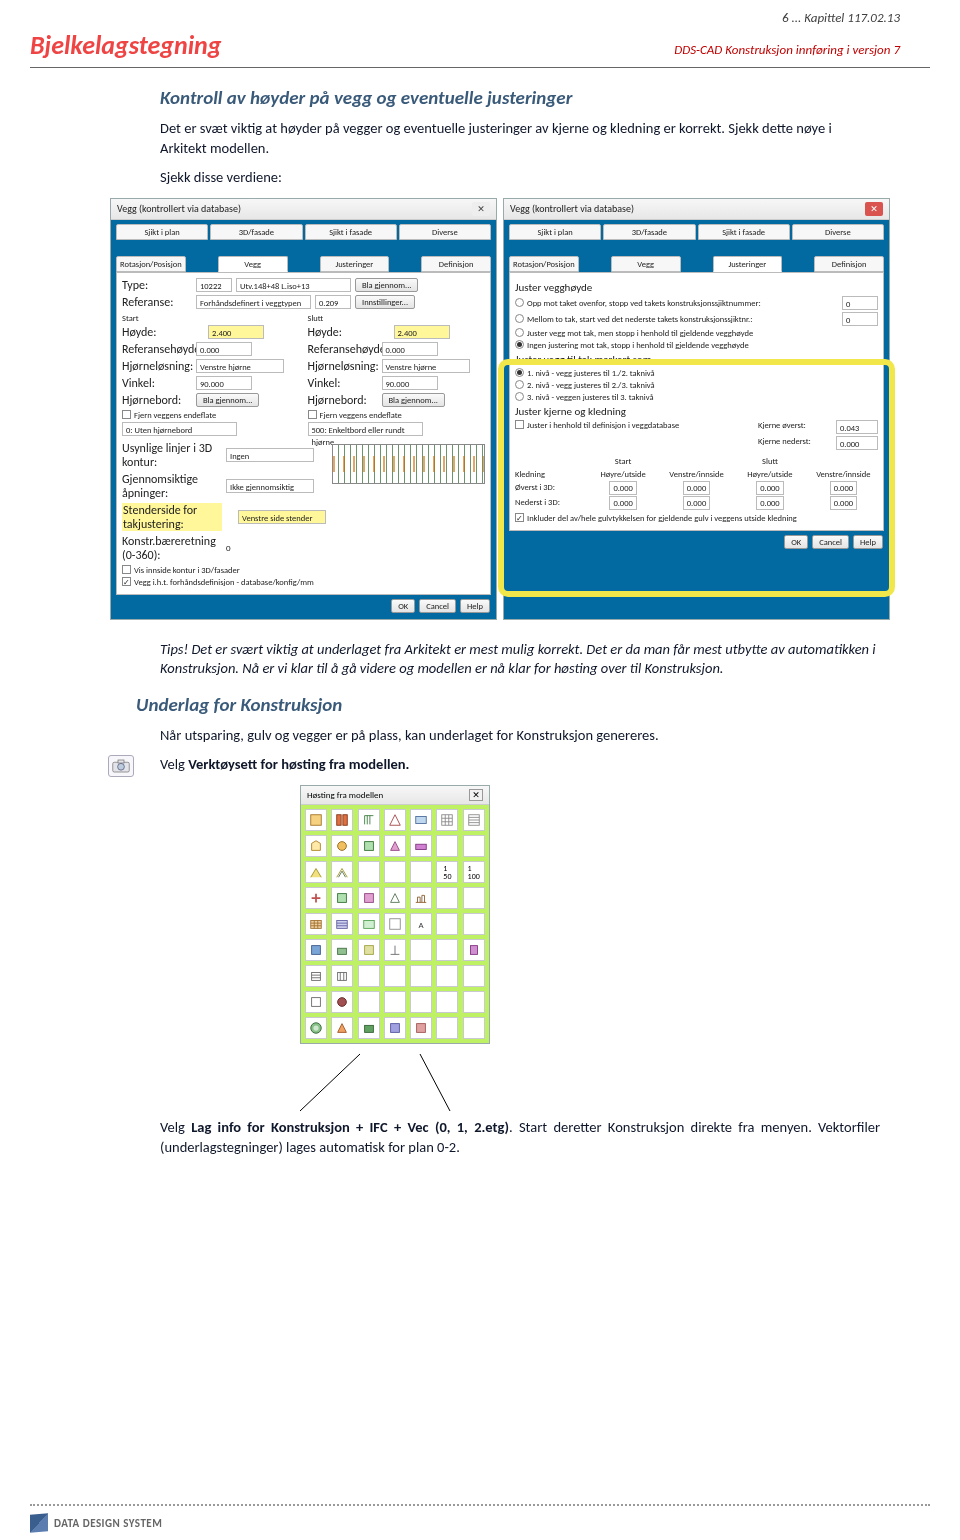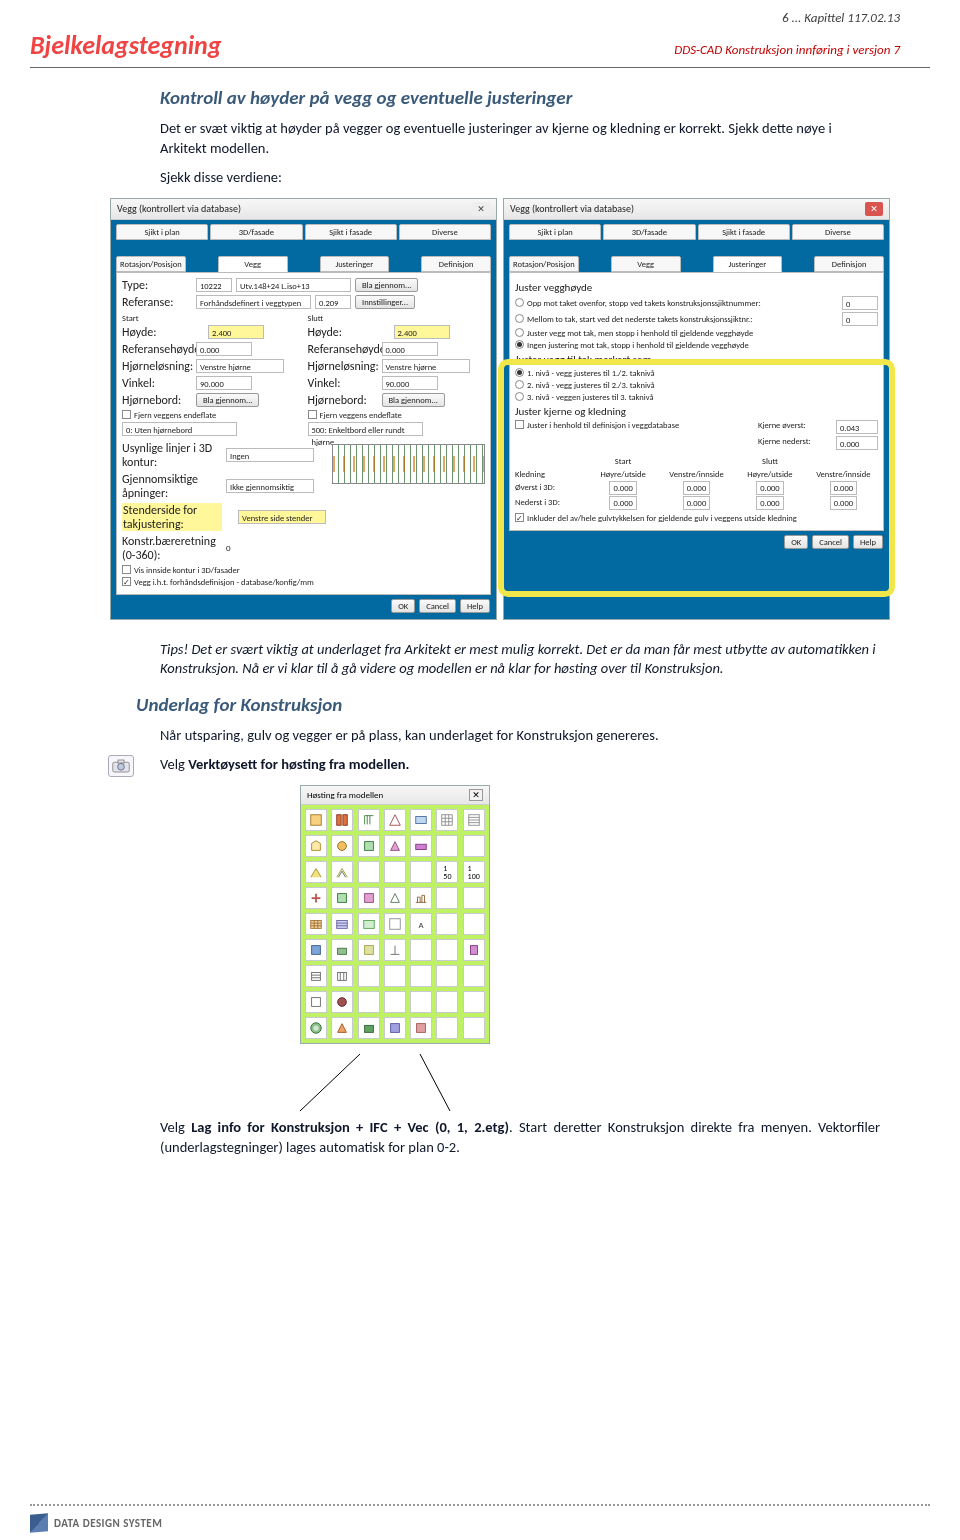--- a/index.html
+++ b/index.html
@@ -285,21 +285,21 @@
       <div class="tab">Rotasjon/Posisjon</div>
       <div class="tab active">Vegg</div>
       <div class="tab">Justeringer</div>
       <div class="tab">Definisjon</div>
     </div>
     <div class="dlg-body">
 
       <div class="form-row">
         <span class="form-lbl">Type:</span>
         <span class="form-inp w40">10222</span>
-        <span class="form-inp w120">Utv.148+24 L.iso+13</span>
+        <span class="form-inp w120">Utv.148+48 L.iso+13</span>
         <span class="btn-sm">Bla gjennom...</span>
       </div>
       <div class="form-row">
         <span class="form-lbl">Referanse:</span>
         <span class="form-inp w120">Forhåndsdefinert i veggtypen</span>
         <span class="form-inp w40">0.209</span>
         <span class="btn-sm">Innstillinger...</span>
       </div>
 
       <div class="start-slutt">

